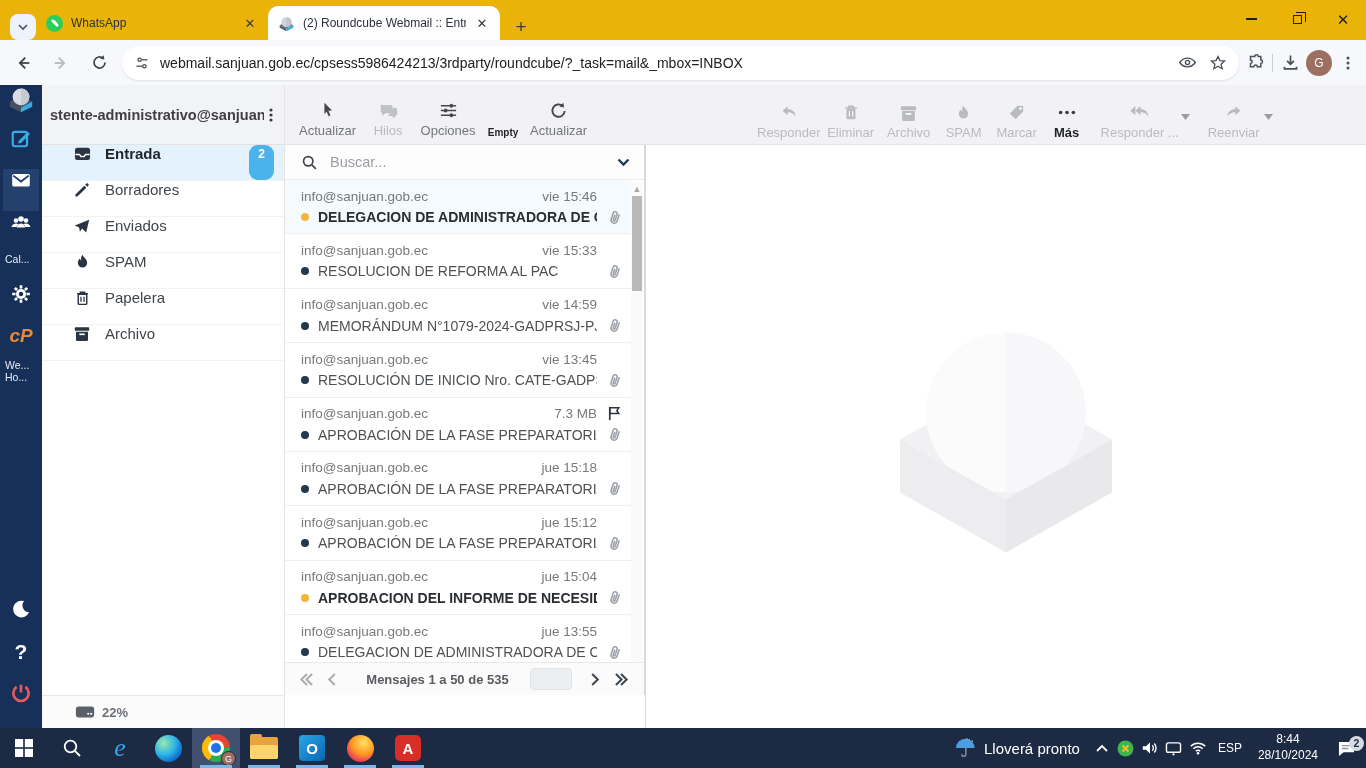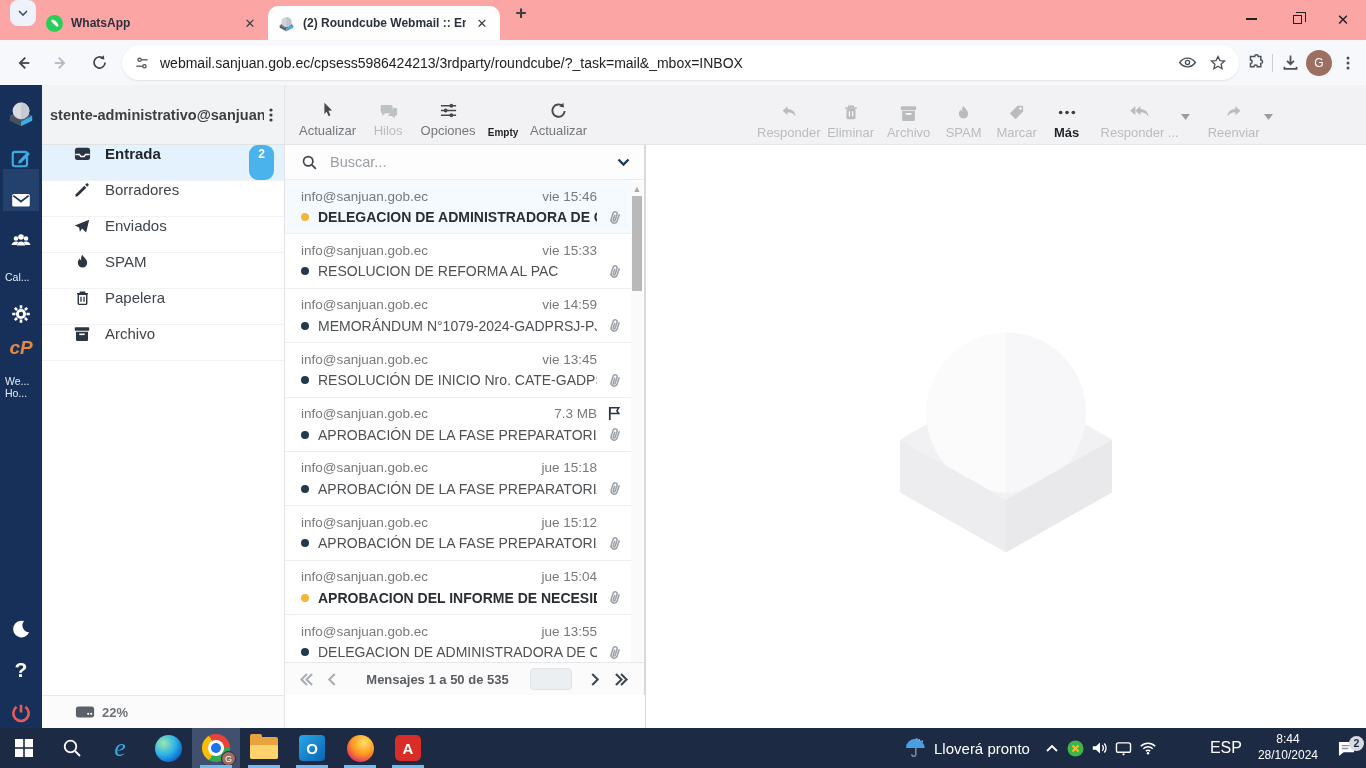--- a/index.html
+++ b/index.html
@@ -1,19 +1,19 @@
 <!DOCTYPE html>
 <html><head>
 <meta charset="utf-8">
 <style>
   * { margin:0; padding:0; box-sizing:border-box; }
   html,body { width:1366px; height:768px; overflow:hidden; font-family:"Liberation Sans","DejaVu Sans",sans-serif; background:#fff; }
 
   
-  #tabstrip { position:absolute; left:0; top:0; width:1366px; height:40px; background:#fca5a5; display:flex; align-items:flex-start;font-weight:bold; }
+  #tabstrip { position:absolute; left:0; top:0; width:1366px; height:40px; background:#eab308; display:flex; align-items:flex-end; }
   .tab-search-btn { width:26px; height:26px; margin-left:10px; border-radius:8px; background:#eef2fb; display:flex; align-items:center; justify-content:center; color:#45506b; }
   .tab { height:34px; margin-top:6px; display:flex; align-items:center; padding:0 10px; width:232px; font-size:12px; color:#2c3140; }
   .tab.inactive { border-radius:8px; }
   .tab.active { background:#fefefe; border-radius:10px 10px 0 0; }
   .tab .t-title { flex:1; white-space:nowrap; overflow:hidden; margin:0 8px; }
   .tab .t-close { width:16px; height:16px; display:flex; align-items:center; justify-content:center; border-radius:50%; color:#3c4043; font-size:13px; }
   .newtab-btn { width:26px; height:26px; margin-left:8px; display:flex; align-items:center; justify-content:center; font-size:19px; color:#3c4043; }
   #win-controls { position:absolute; right:0; top:0; height:38px; display:flex; }
   .winbtn { width:46px; height:38px; display:flex; align-items:center; justify-content:center; color:#202124; }
   .ic-min { width:11px; height:1.5px; background:#202124; display:inline-block; }
@@ -26,21 +26,21 @@
   .nav-ic.disabled { color:#b3b8c2; }
   #omnibox { flex:1; height:34px; margin:0 6px 0 8px; background:#fff; border-radius:17px; display:flex; align-items:center; padding:0 12px; box-shadow:0 1px 2px rgba(60,64,67,.12); }
   #omnibox .url { flex:1; font-size:14px; color:#202124; white-space:nowrap; overflow:hidden; margin-left:10px; }
   .omni-ic { color:#4a5058; margin-left:12px; display:flex; }
   #avatar { width:26px; height:26px; border-radius:50%; background:#9c6f61; color:#fff; font-size:12px; display:flex; align-items:center; justify-content:center; margin:0 6px; }
   .vsep { width:1px; height:18px; background:#c8cdd6; margin:0 6px; }
 
   
   #app { position:absolute; left:0; top:85px; width:1366px; height:643px; background:#fff; }
   #appbar { position:absolute; left:0; top:0; width:42px; height:643px; background:#17305a; display:flex; flex-direction:column; align-items:center; color:#fff; }
-  .ab-item { width:36px; height:42px; display:flex; align-items:flex-end; justify-content:center; }
+  .ab-item { width:36px; height:42px; display:flex; align-items:flex-start; justify-content:center; }
   .ab-item.active { background:#24416e; }
   .ab-txt { font-size:10.5px; color:#e8ecf4; line-height:1.15; text-align:left; width:40px; padding-left:2px; white-space:pre-line; }
   .ab-spacer { flex:1; }
 
   #folderpane { position:absolute; left:42px; top:0; width:243px; height:643px; background:#fff; border-right:1px solid #e4e4e6; }
   #acct-header { height:60px; background:#f2f3f5; border-bottom:1px solid #e2e2e4; display:flex; align-items:center; padding:0 6px 0 8px; }
   #acct-email { flex:1; font-size:14.5px; font-weight:bold; color:#3f3f42; white-space:nowrap; overflow:hidden; }
   .folder { height:36px; display:flex; padding:0 10px 0 30px; border-bottom:1px solid #f2f2f3; color:#40454c; font-size:15px; }
   .folder .f-ic { width:20px; display:flex; justify-content:center; margin-right:13px; color:#30394a; }
   .folder .f-label { flex:1; }
@@ -91,21 +91,21 @@
 
   
   #taskbar { position:absolute; left:0; top:728px; width:1366px; height:40px; background:#1d2a44; display:flex; align-items:stretch; color:#fff; }
   .tb-item { width:48px; display:flex; align-items:center; justify-content:center; position:relative; }
   .tb-item.running:after { content:""; position:absolute; bottom:0; left:8px; right:8px; height:3px; background:#76b9ed; }
   .tb-item.activeapp { background:#40506e; }
   .tb-spacer { flex:1; }
   #weather { display:flex; align-items:center; gap:8px; padding:0 10px; font-size:15px; }
   .tray { display:flex; align-items:center; }
   .tray-ic { width:24px; display:flex; justify-content:center; align-items:center; }
-  #lang { font-size:16px; padding:0 8px;margin-left:42px; }
+  #lang { font-size:12px; padding:0 8px; }
   #clock { font-size:12px; text-align:center; line-height:1.3; padding:0 8px; }
   #notif { width:40px; display:flex; align-items:center; justify-content:center; position:relative; }
   #notif-badge { position:absolute; right:2px; bottom:6px; width:15px; height:15px; border-radius:50%; background:#d7dbe2; color:#1d2a44; font-size:10.5px; font-weight:bold; display:flex; align-items:center; justify-content:center; }
 
   
   .chrome-ball { width:28px; height:28px; border-radius:50%; background:conic-gradient(from -30deg,#ea4335 0 120deg,#34a853 120deg 240deg,#fbbc05 240deg 360deg); position:relative; }
   .chrome-ball:before { content:""; position:absolute; inset:6px; border-radius:50%; background:#fff; }
   .chrome-ball:after { content:""; position:absolute; inset:9px; border-radius:50%; background:#1a73e8; }
   .g-badge { position:absolute; right:4px; bottom:2px; width:15px; height:15px; border-radius:50%; background:#9c6f61; color:#fff; font-size:9px; display:flex; align-items:center; justify-content:center; border:1px solid #1d2a44; }
   .edge-ball { width:27px; height:27px; border-radius:50%; background:radial-gradient(circle at 32% 30%,#9be8ac,#2bb3e8 45%,#0b64c8 78%,#0a4fa8); }

